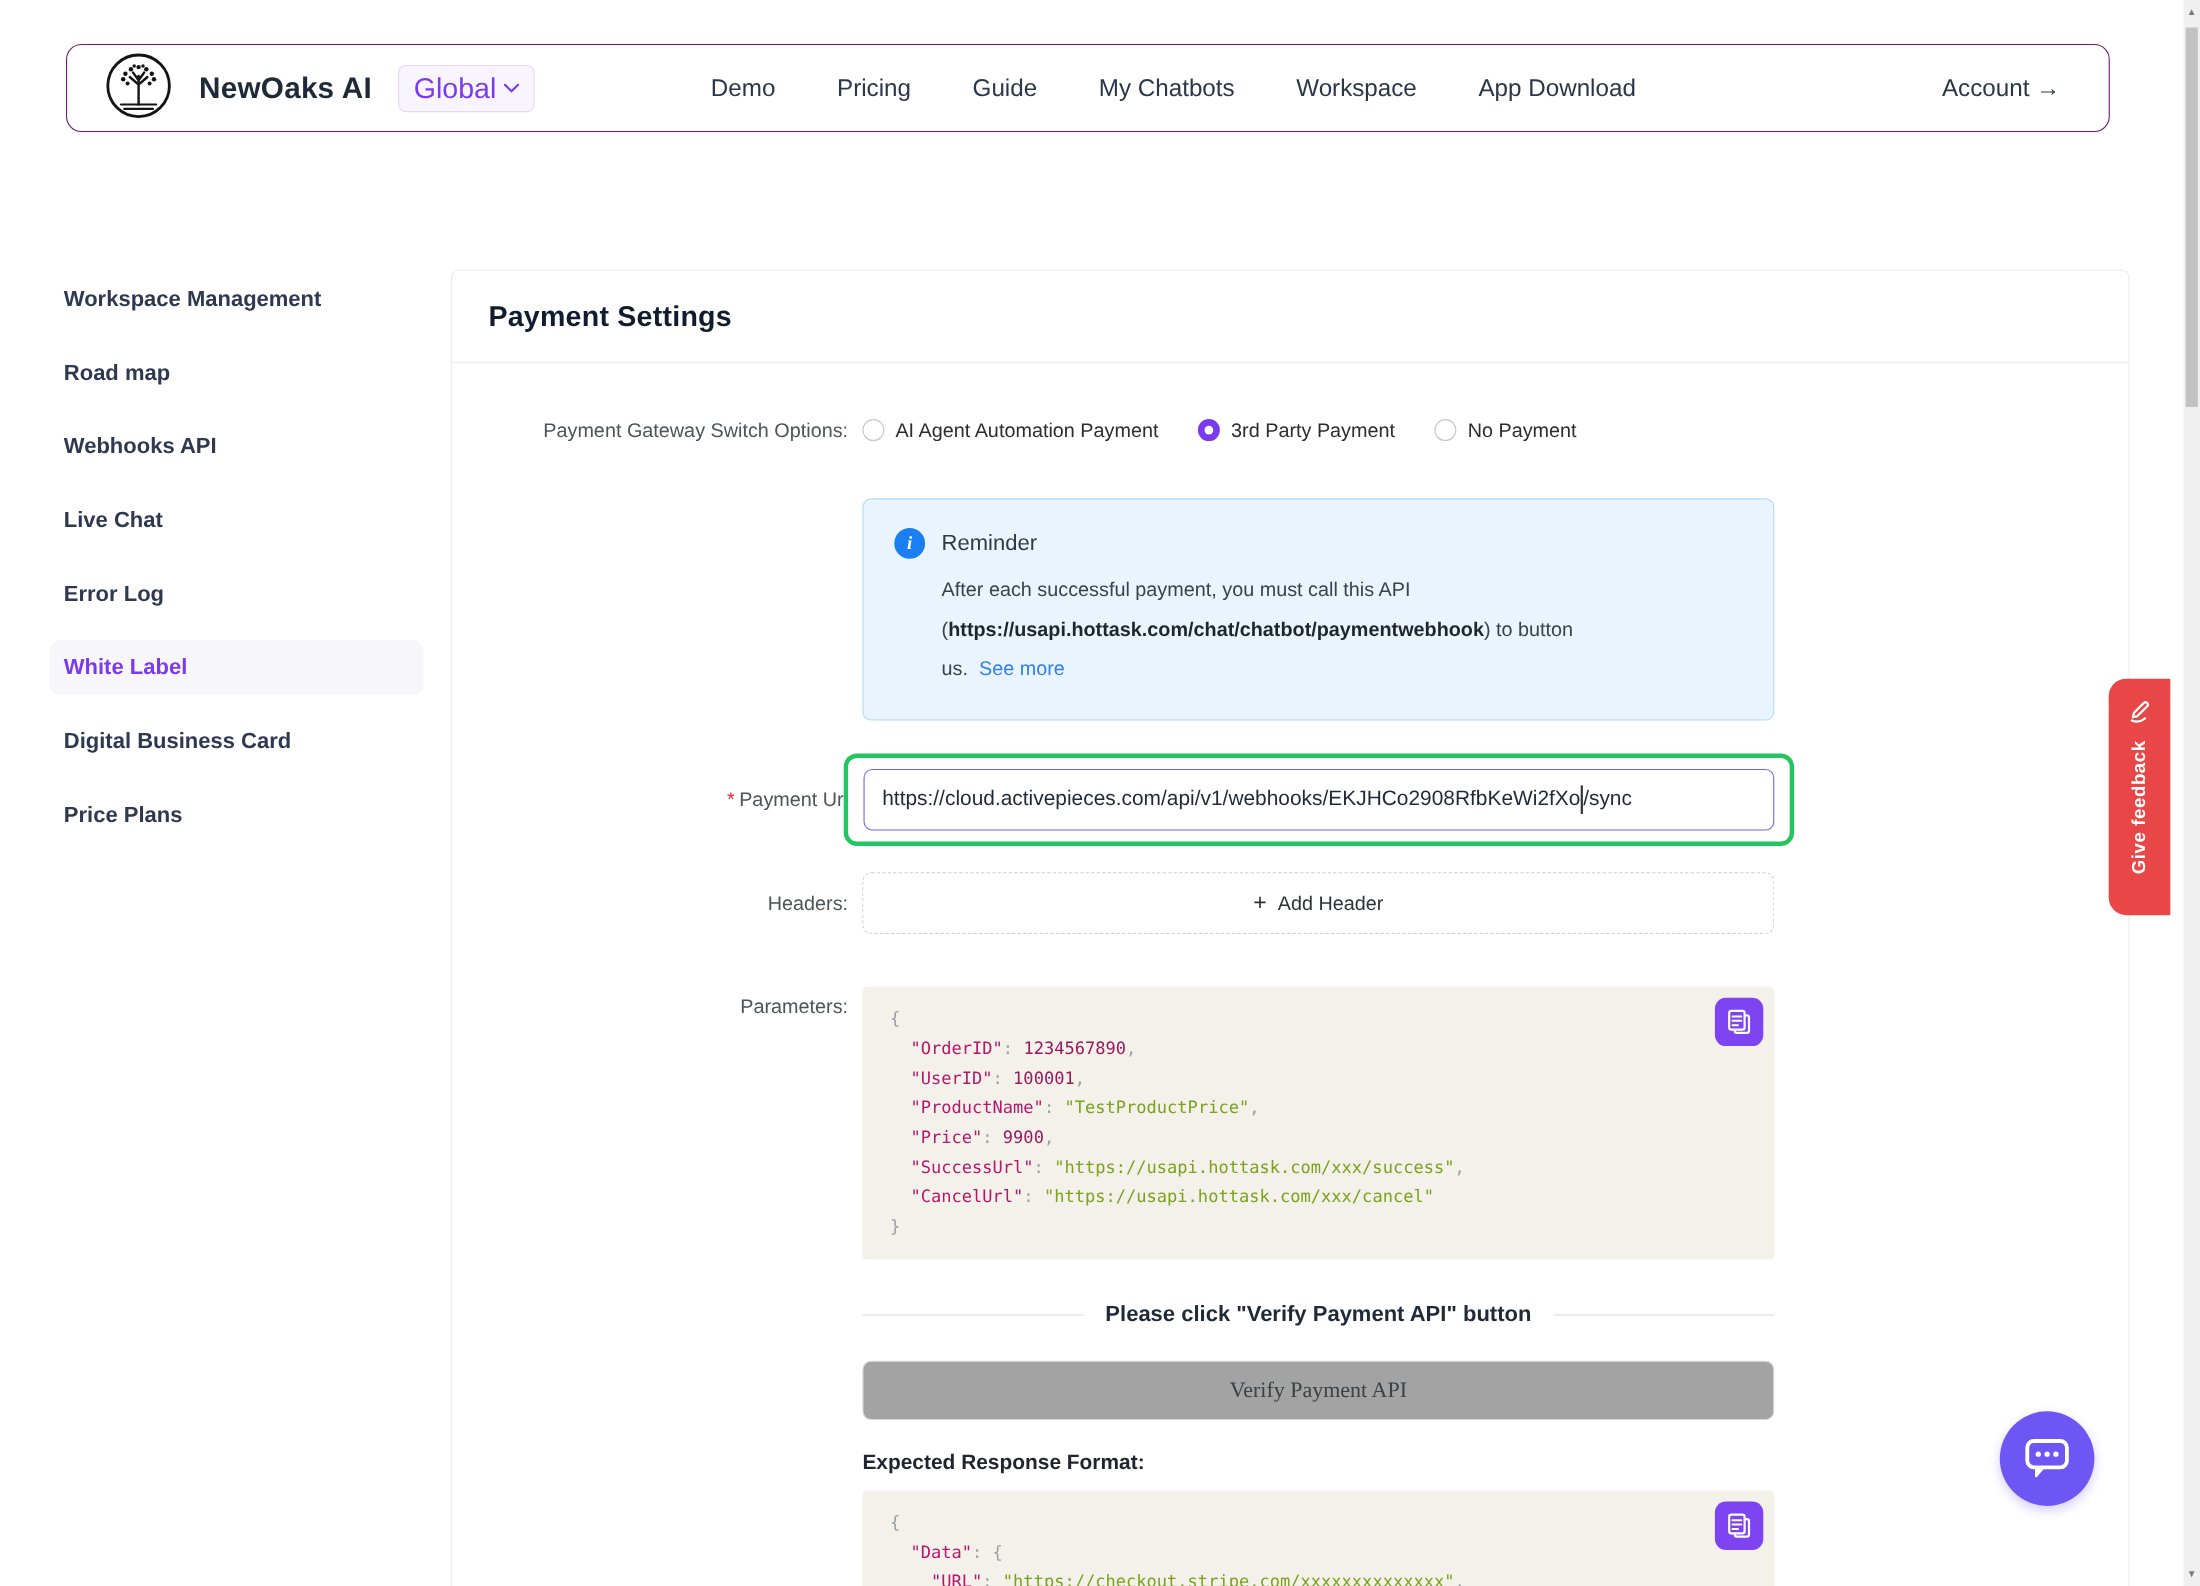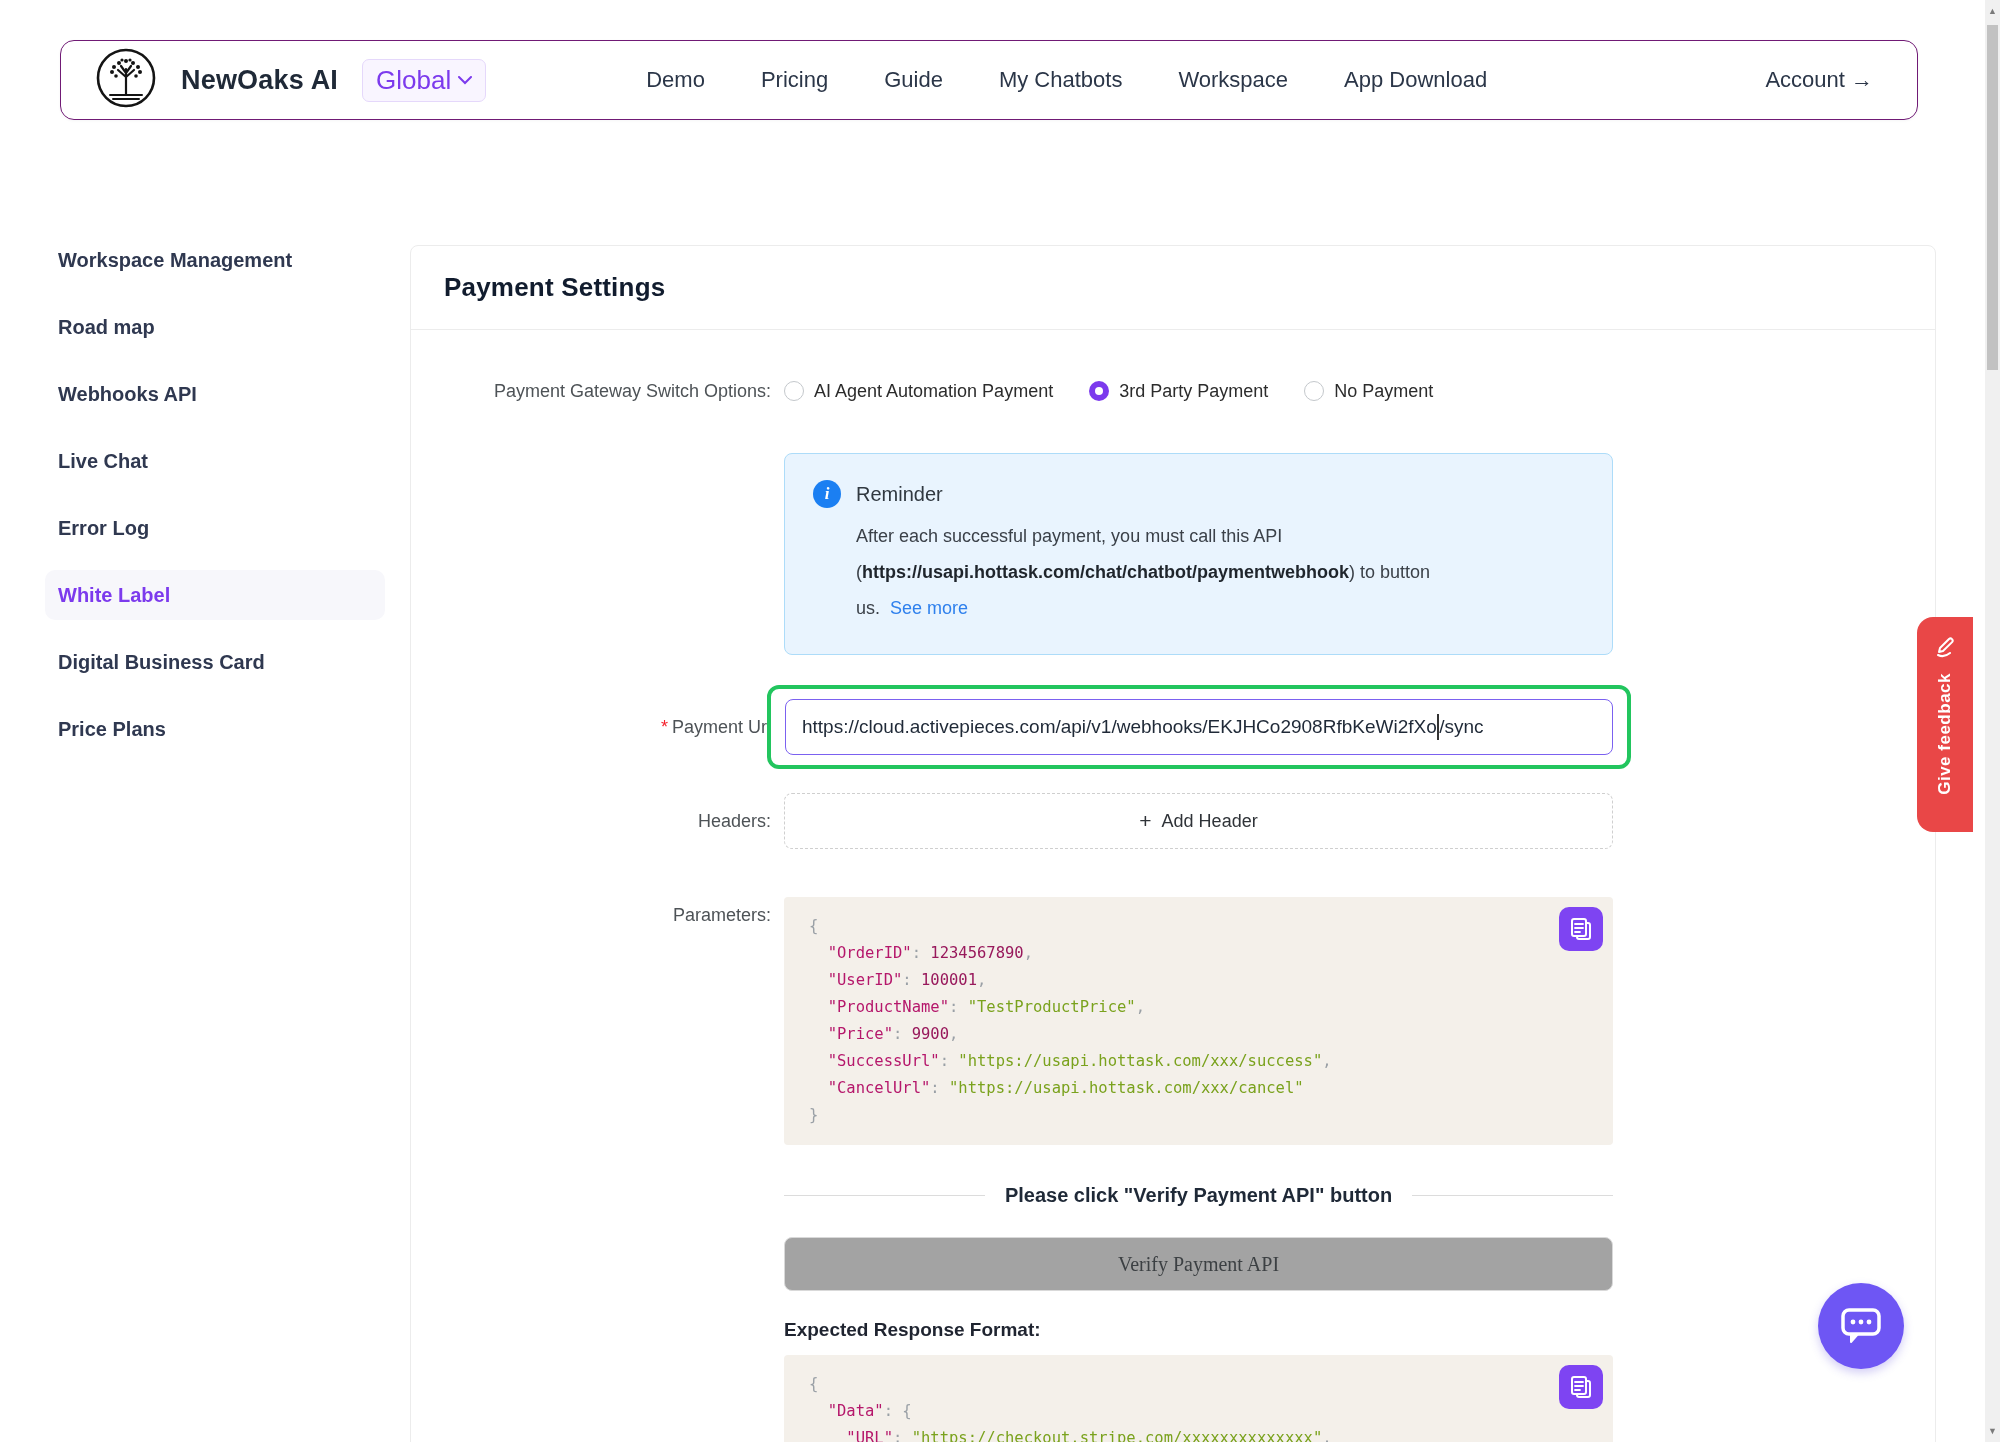--- a/index.html
+++ b/index.html
@@ -14,21 +14,21 @@
   .brand { display:flex; align-items:center; }
   .brand-name { font-size:27px; font-weight:700; color:#1f2937; margin-left:24px; letter-spacing:.2px; }
   .region-badge { display:inline-flex; align-items:center; gap:7px; margin-left:24px;
                   background:#f9f5ff; border:1px solid #e5d8fb; color:#7c3aed;
                   font-size:26px; padding:5px 13px; border-radius:7px; cursor:pointer; }
   .navlinks { display:flex; align-items:center; gap:56px; margin-left:160px; }
   .navlinks a { font-size:22px; color:#2b3648; text-decoration:none; white-space:nowrap; }
   .account { margin-left:auto; font-size:22px; color:#2b3648; text-decoration:none; white-space:nowrap; }
 
   
-  .sidebar { position:absolute; left:45px; top:235px; width:340px; }
+  .sidebar { position:absolute; left:45px; top:247px; width:340px; }
   .side-item { height:50px; line-height:50px; padding:0 13px; margin-bottom:17px;
                font-size:20px; font-weight:700; color:#2f3850; border-radius:10px;
                cursor:pointer; white-space:nowrap; }
   .side-item.active { color:#7c3aed; background:#f7f7fb; }
 
   
   .card { position:absolute; left:410px; top:245px; width:1526px; height:1400px;
           background:#fff; border:1px solid #ececec; border-radius:8px 8px 0 0; }
   .card-header { padding:26px 33px 26px 33px; border-bottom:1px solid #ececec; }
   .card-title { font-size:26px; font-weight:700; color:#111c2e; letter-spacing:.2px; }

